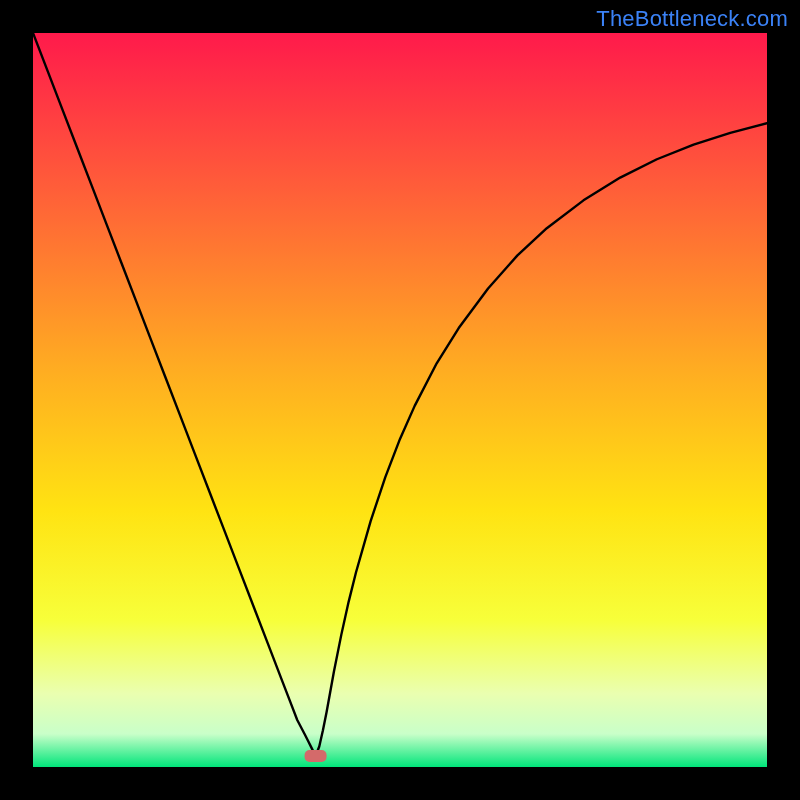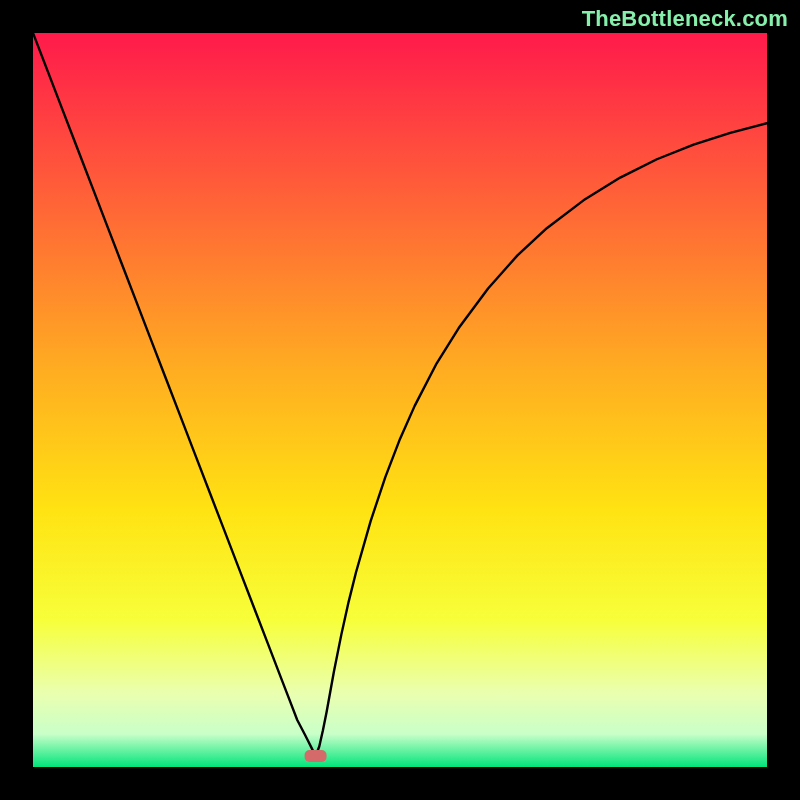--- a/index.html
+++ b/index.html
@@ -23,23 +23,23 @@
     position: absolute;
     left: 33px;
     top: 33px;
     width: 734px;
     height: 734px;
   }
   .watermark {
     position: absolute;
     top: 6px;
     right: 12px;
-    color: #86efac;
+    color: #3b82f6;
     font-size: 22px;
-    font-weight: 700;
+    font-weight: 400;
     letter-spacing: 0.2px;
     user-select: none;
   }
   svg { display: block; }
 </style>
 </head>
 <body>
 
 <div class="frame">
   <div class="watermark">TheBottleneck.com</div>

